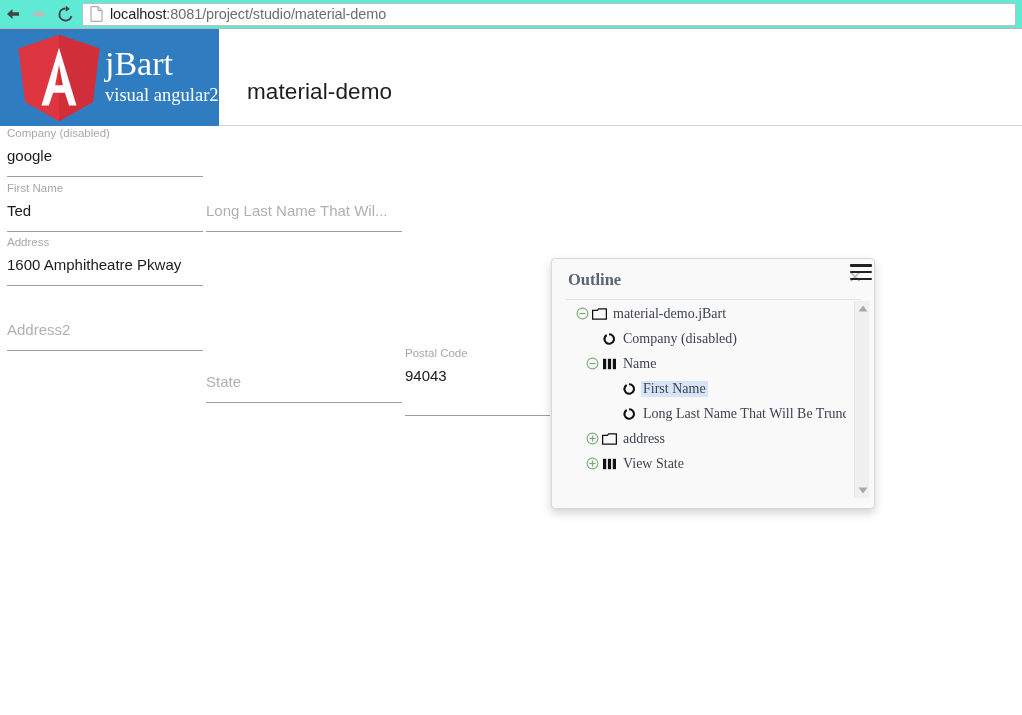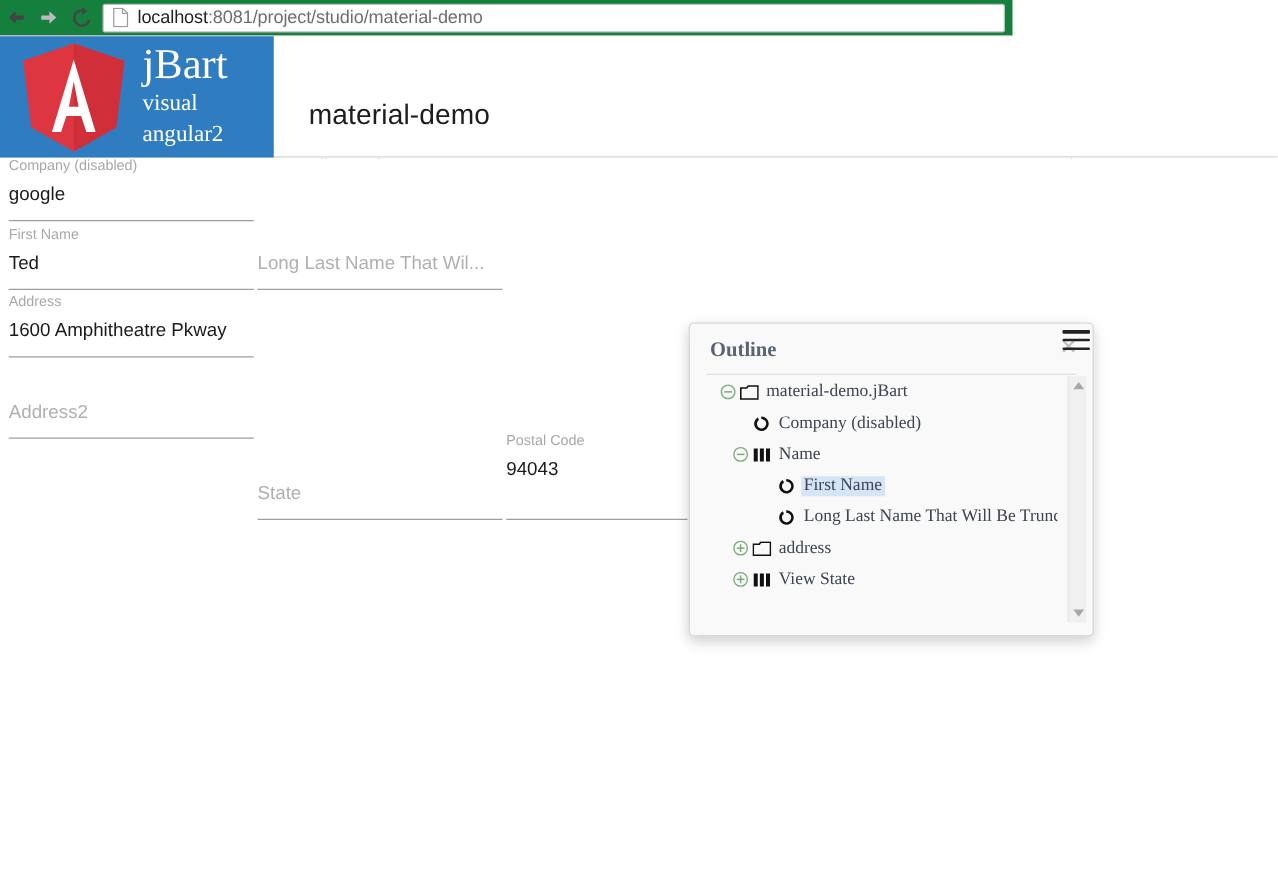--- a/index.html
+++ b/index.html
@@ -12,22 +12,22 @@
     height: 715px;
     overflow: hidden;
     font-family: "Liberation Sans", sans-serif;
     position: relative;
   }
 
   
   #browser-chrome {
     position: absolute;
     left: 0; top: 0;
-    width: 810px; height: 29px;
-    background: #15803d;
+    width: 1022px; height: 29px;
+    background: #5eead4;
     border-bottom: 1px solid #b6b6b6;
     display: flex;
     align-items: center;
     box-sizing: border-box;
   }
   .nav-btn {
     width: 26px; height: 26px;
     display: flex; align-items: center; justify-content: center;
     flex: none;
   }
@@ -65,21 +65,20 @@
   #logo-banner {
     position: absolute;
     left: 0; top: 0;
     width: 219px; height: 97px;
     background: #2f7cc1;
     display: flex;
     align-items: center;
   }
   #angular-shield { margin-left: 13px; flex: none; display:block; }
   #logo-text {
-    margin-left: 9px;
     color: #ffffff;
     line-height: 1;
   }
   #logo-title {
     font-family: "Liberation Serif", serif;
     font-size: 34px;
     line-height: 34px;
   }
   #logo-sub {
     font-family: "Liberation Serif", serif;
@@ -406,21 +405,21 @@
     <span class="field-value" style="top:20px;">1600 Amphitheatre Pkway</span>
     <span class="field-underline" style="width:196px;"></span>
   </div>
 
   <div class="field" style="left:0px; top:174px; width:203px; height:50px;">
     <span class="field-value placeholder" style="top:20px;">Address2</span>
     <span class="field-underline" style="width:196px;"></span>
   </div>
 
 
-  <div class="field" style="left:199px; top:239px; width:203px; height:50px;">
+  <div class="field" style="left:199px; top:226px; width:203px; height:50px;">
     <span class="field-value placeholder" style="top:20px;">State</span>
     <span class="field-underline" style="width:196px;"></span>
   </div>
 
   <div class="field" style="left:398px; top:220px; width:152px; height:69px;">
     <span class="field-label">Postal Code</span>
     <span class="field-value" style="top:20px;">94043</span>
     <span class="field-underline" style="width:145px;"></span>
   </div>
 

